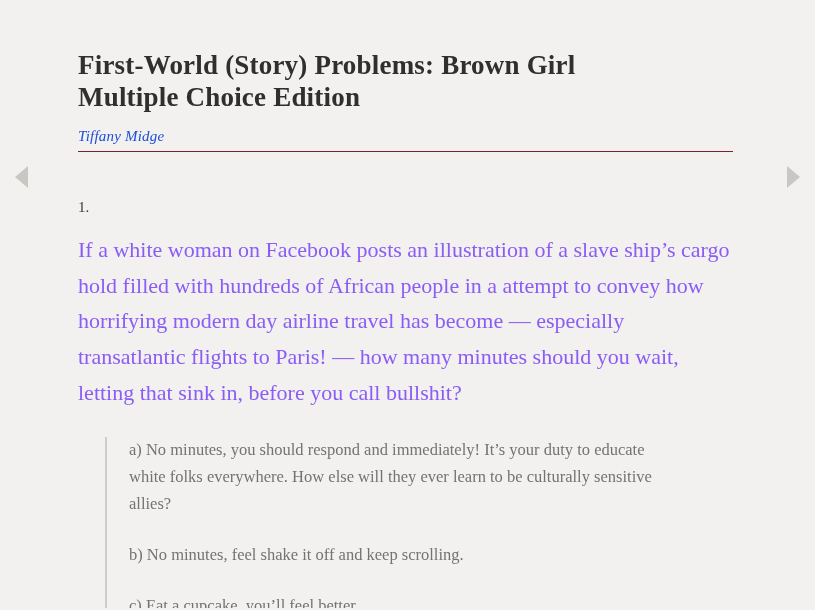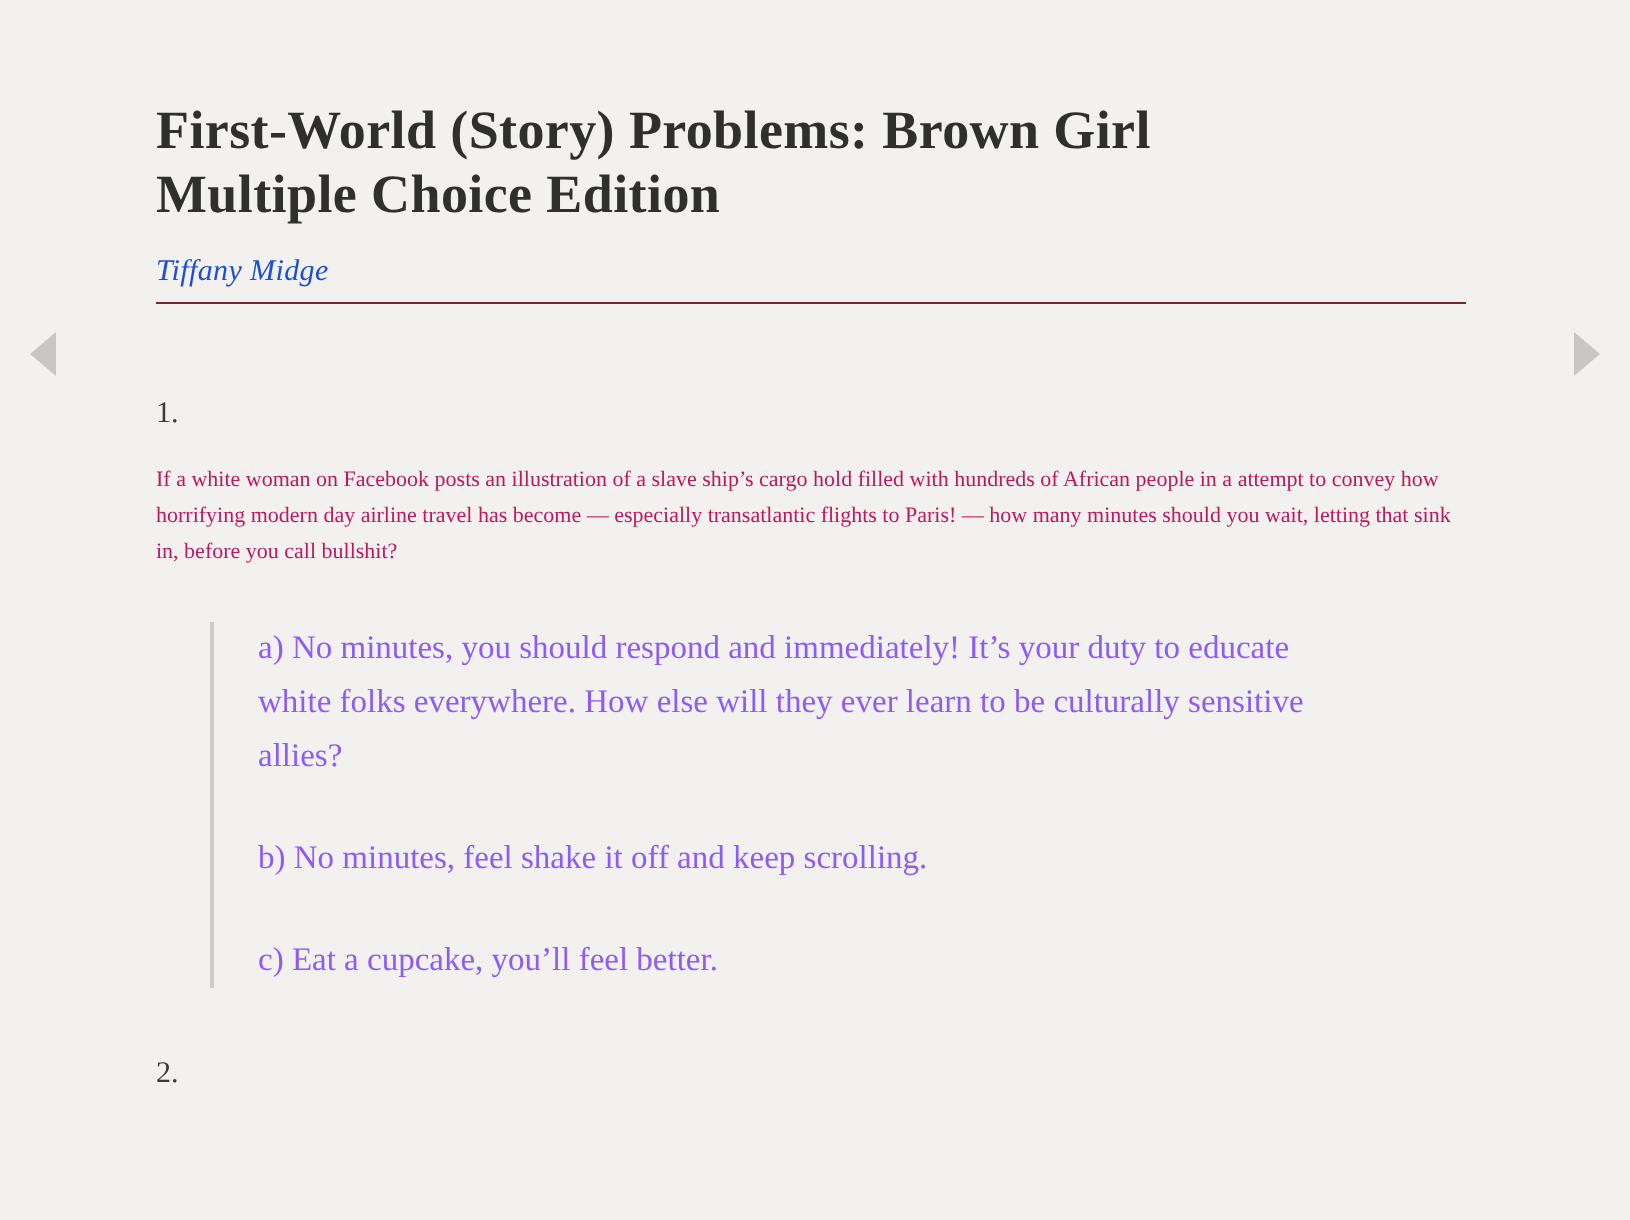--- a/index.html
+++ b/index.html
@@ -50,37 +50,37 @@
     font-size: 15px;
     color: #1d4ed8;
     letter-spacing: 0.2px;
   }
   .qnum {
     font-size: 15px;
     margin-top: 47px;
     color: #3a3a38;
   }
   .para {
-    font-size: 11px;
+    font-size: 22px;
     line-height: 1.63;
     margin-top: 16px;
-    color: #be185d;
+    color: #8b5cf6;
     width: 655px;
     text-align: left;
   }
   .choices {
     margin-top: 26px;
     margin-left: 27px;
     border-left: 2px solid #cfcdc9;
     padding-left: 22px;
   }
   .choice {
     font-size: 16.5px;
     line-height: 1.63;
-    color: #8b5cf6;
+    color: #737373;
     margin-bottom: 24px;
     width: 545px;
   }
   .choice:last-child {
     margin-bottom: 4px;
   }
   .qnum2 {
     font-size: 15px;
     margin-top: 35px;
     color: #3a3a38;

